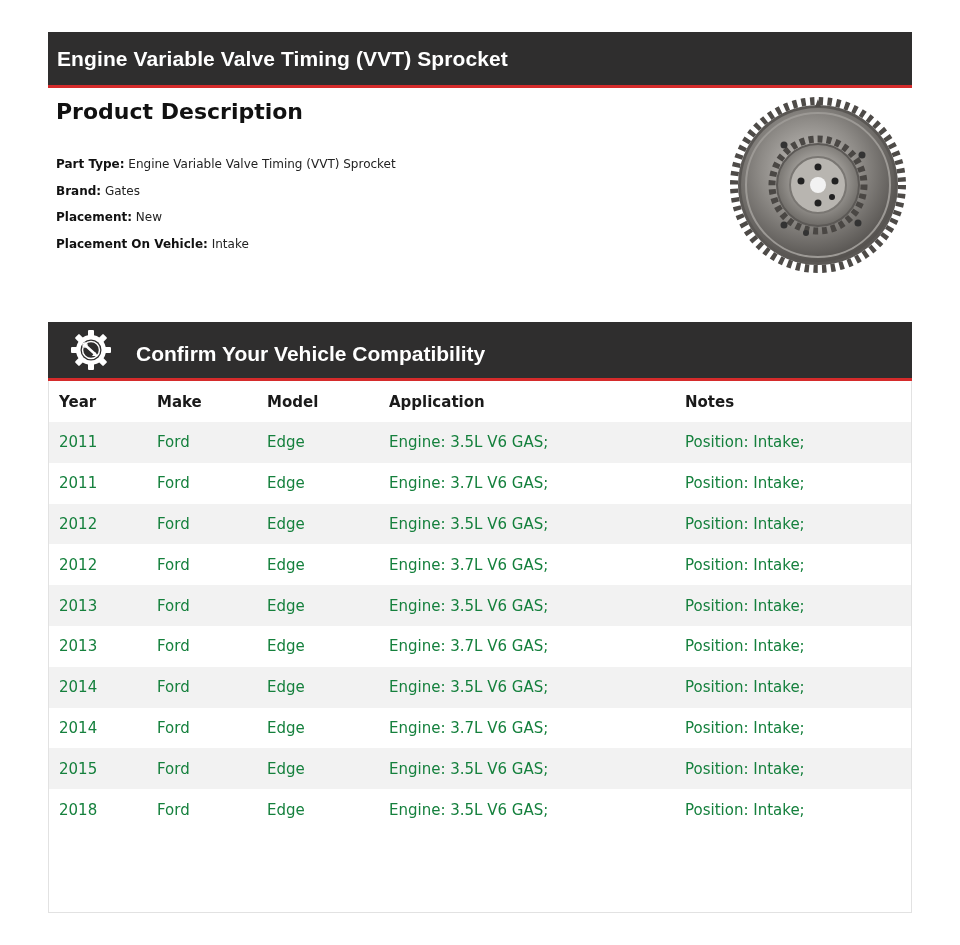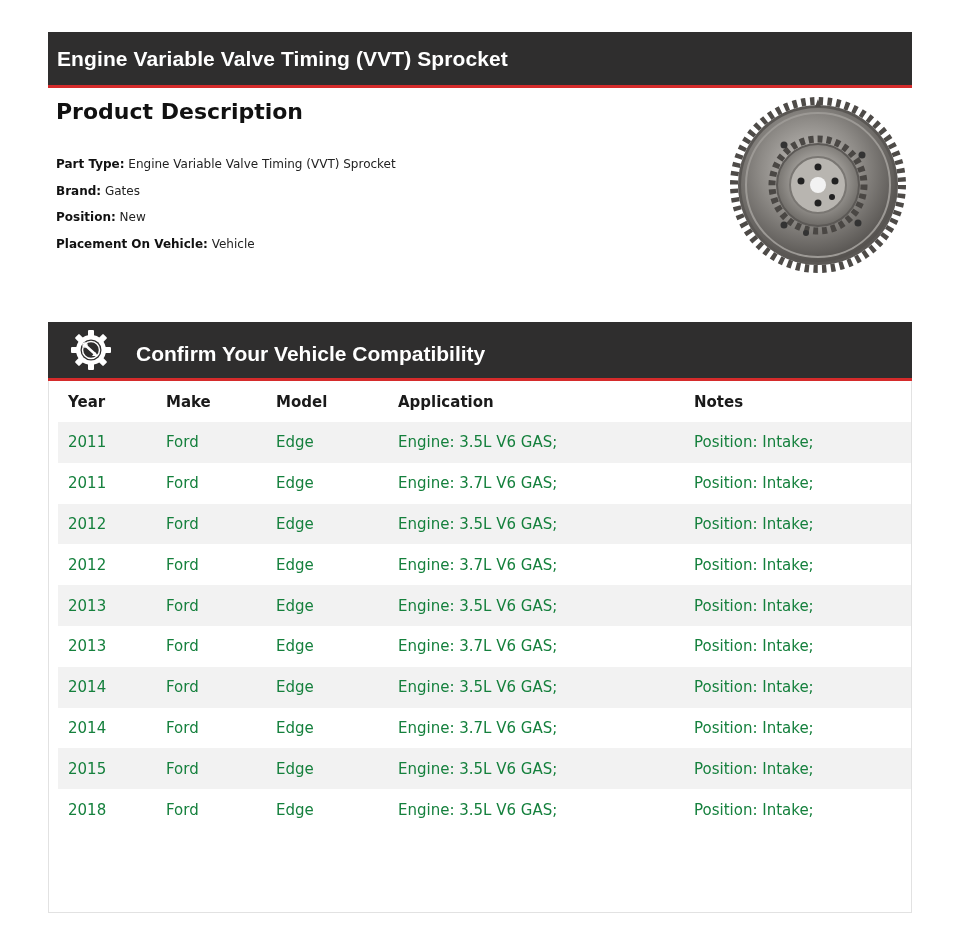--- a/index.html
+++ b/index.html
@@ -23,43 +23,43 @@
     background: #2f2e2e; border-bottom: 3px solid #d52b2b; box-sizing: border-box;
     display: flex; align-items: center;
   }
   .compat-bar .gear { width: 44px; height: 44px; margin-left: 21px; }
   .compat-bar h2 {
     margin: 8px 0 0 23px; font-family: "Liberation Sans", sans-serif; font-weight: bold;
     font-size: 21px; color: #ffffff;
   }
   .table-wrap {
     position: absolute; left: 48px; top: 381px; width: 864px; height: 532px;
-    border: 1px solid #e2e2e2; border-top: none; box-sizing: border-box; padding-left: 9px;
+    border: 1px solid #e2e2e2; border-top: none; box-sizing: border-box;
   }
   table { border-collapse: collapse; width: 100%; font-size: 15px; table-layout: fixed; }
   th { text-align: left; font-weight: bold; height: 41px; padding: 0 0 0 10px; color: #1a1a1a; font-size: 15px; }
   td { height: 40.8px; padding: 0 0 0 10px; color: #15803d; }
   tbody tr:nth-child(odd) { background: #f2f2f2; }
   tbody tr:nth-child(even) { background: #ffffff; }
   col.c-year { width: 98px; } col.c-make { width: 110px; } col.c-model { width: 122px; } col.c-app { width: 296px; } col.c-notes { width: auto; }
 </style>
 </head>
 <body>
 
 <div class="title-bar">
   <h1>Engine Variable Valve Timing (VVT) Sprocket</h1>
 </div>
 
 <div class="desc">
   <h2>Product Description</h2>
   <div class="attrs">
     <div><b>Part Type:</b> <span>Engine Variable Valve Timing (VVT) Sprocket</span></div>
     <div><b>Brand:</b> <span>Gates</span></div>
-    <div><b>Position:</b> <span>New</span></div>
-    <div><b>Placement On Vehicle:</b> <span>Vehicle</span></div>
+    <div><b>Placement:</b> <span>New</span></div>
+    <div><b>Placement On Vehicle:</b> <span>Intake</span></div>
   </div>
 </div>
 
 <svg class="product-img" viewBox="0 0 180 180">
   <defs>
     <radialGradient id="metal" cx="45%" cy="40%" r="60%">
       <stop offset="0%" stop-color="#c9c6c2"></stop>
       <stop offset="55%" stop-color="#8d8a86"></stop>
       <stop offset="100%" stop-color="#55524f"></stop>
     </radialGradient>

